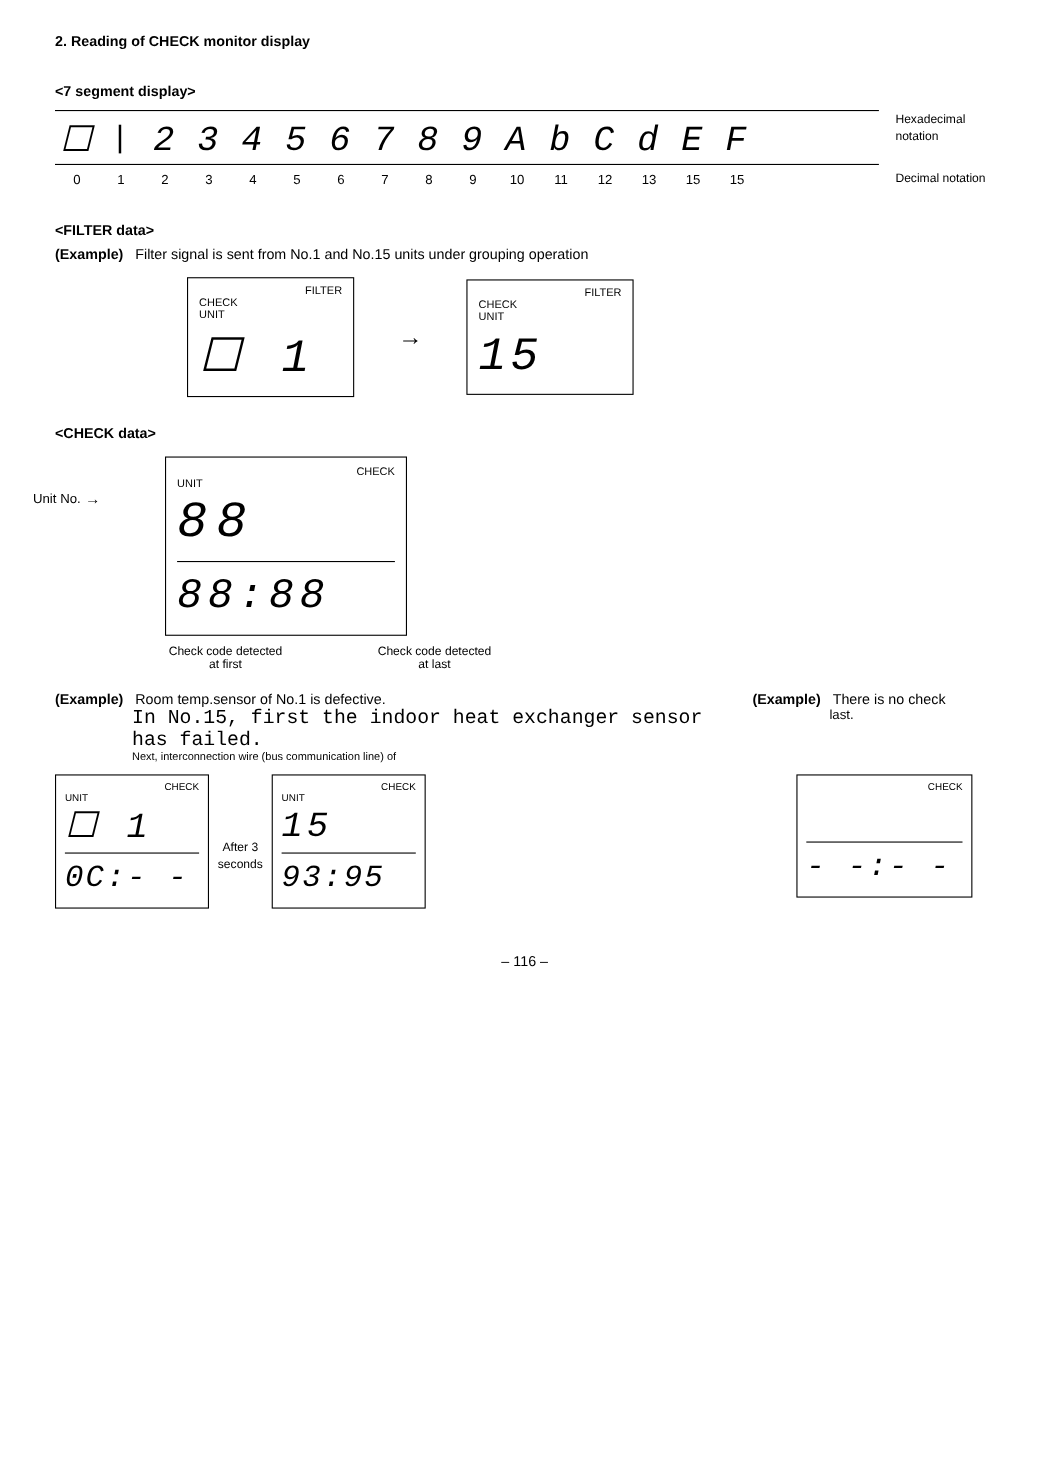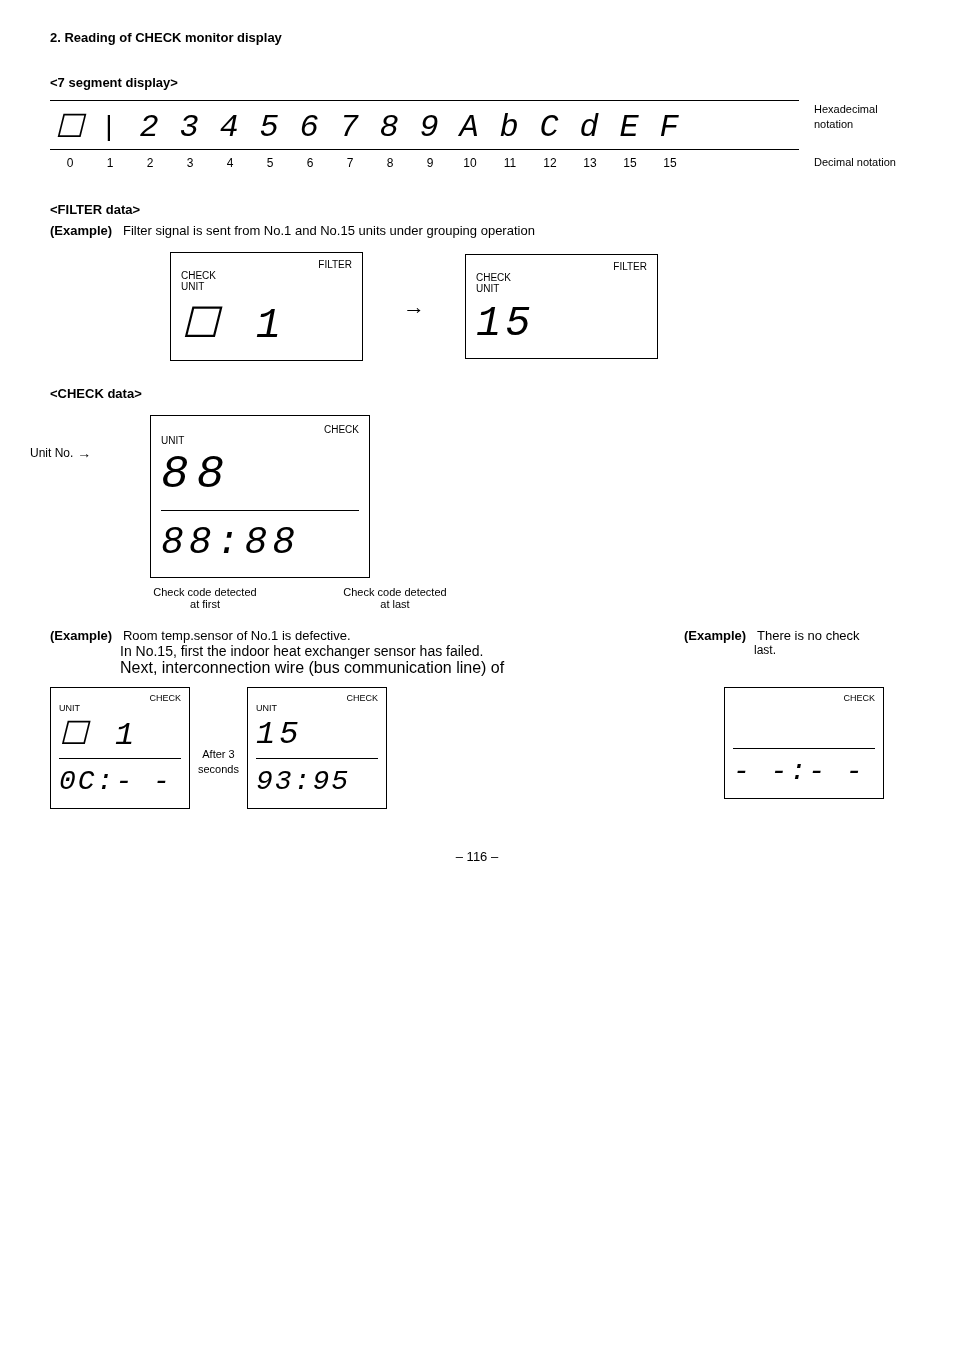--- a/index.html
+++ b/index.html
@@ -62,21 +62,21 @@
       line-height: 1.4;
     }
 
     
     .filter-section {
       margin-bottom: 25px;
     }
 
     .display-box {
       border: 1.5px solid #000;
-      width: 193px;
+      width: 152px;
       padding: 6px 10px 10px 10px;
       position: relative;
     }
 
     .lcd-digits {
       font-family: 'Courier New', monospace;
       font-size: 40px;
       font-style: italic;
       letter-spacing: 4px;
       display: flex;
@@ -250,22 +250,22 @@
 </div>
 
 <div style="margin-top:14px;">
 
   <div style="display:flex; gap:20px; margin-bottom:10px;">
     <div style="flex:1;">
       <p style="font-size:13px;">
         <span style="font-weight:bold;">(Example)</span>
         &nbsp;&nbsp;<span>Room temp.sensor of No.1 is defective.</span>
       </p>
-      <p style="font-size:14px; margin-left:70px;">In No.15, first the indoor heat exchanger sensor has failed.</p>
-      <p style="font-size:16px; margin-left:70px;">Next, interconnection wire (bus communication line) of</p>
+      <p style="font-size:18px; margin-left:70px;font-family:Liberation Mono, monospace;">In No.15, first the indoor heat exchanger sensor has failed.</p>
+      <p style="font-size:10px; margin-left:70px;">Next, interconnection wire (bus communication line) of</p>
     </div>
     <div style="flex:0 0 220px;">
       <p style="font-size:13px;">
         <span style="font-weight:bold;">(Example)</span>
         &nbsp;&nbsp;<span>There is no check</span>
       </p>
       <p style="font-size:12px; margin-left:70px;">last.</p>
     </div>
   </div>
 

